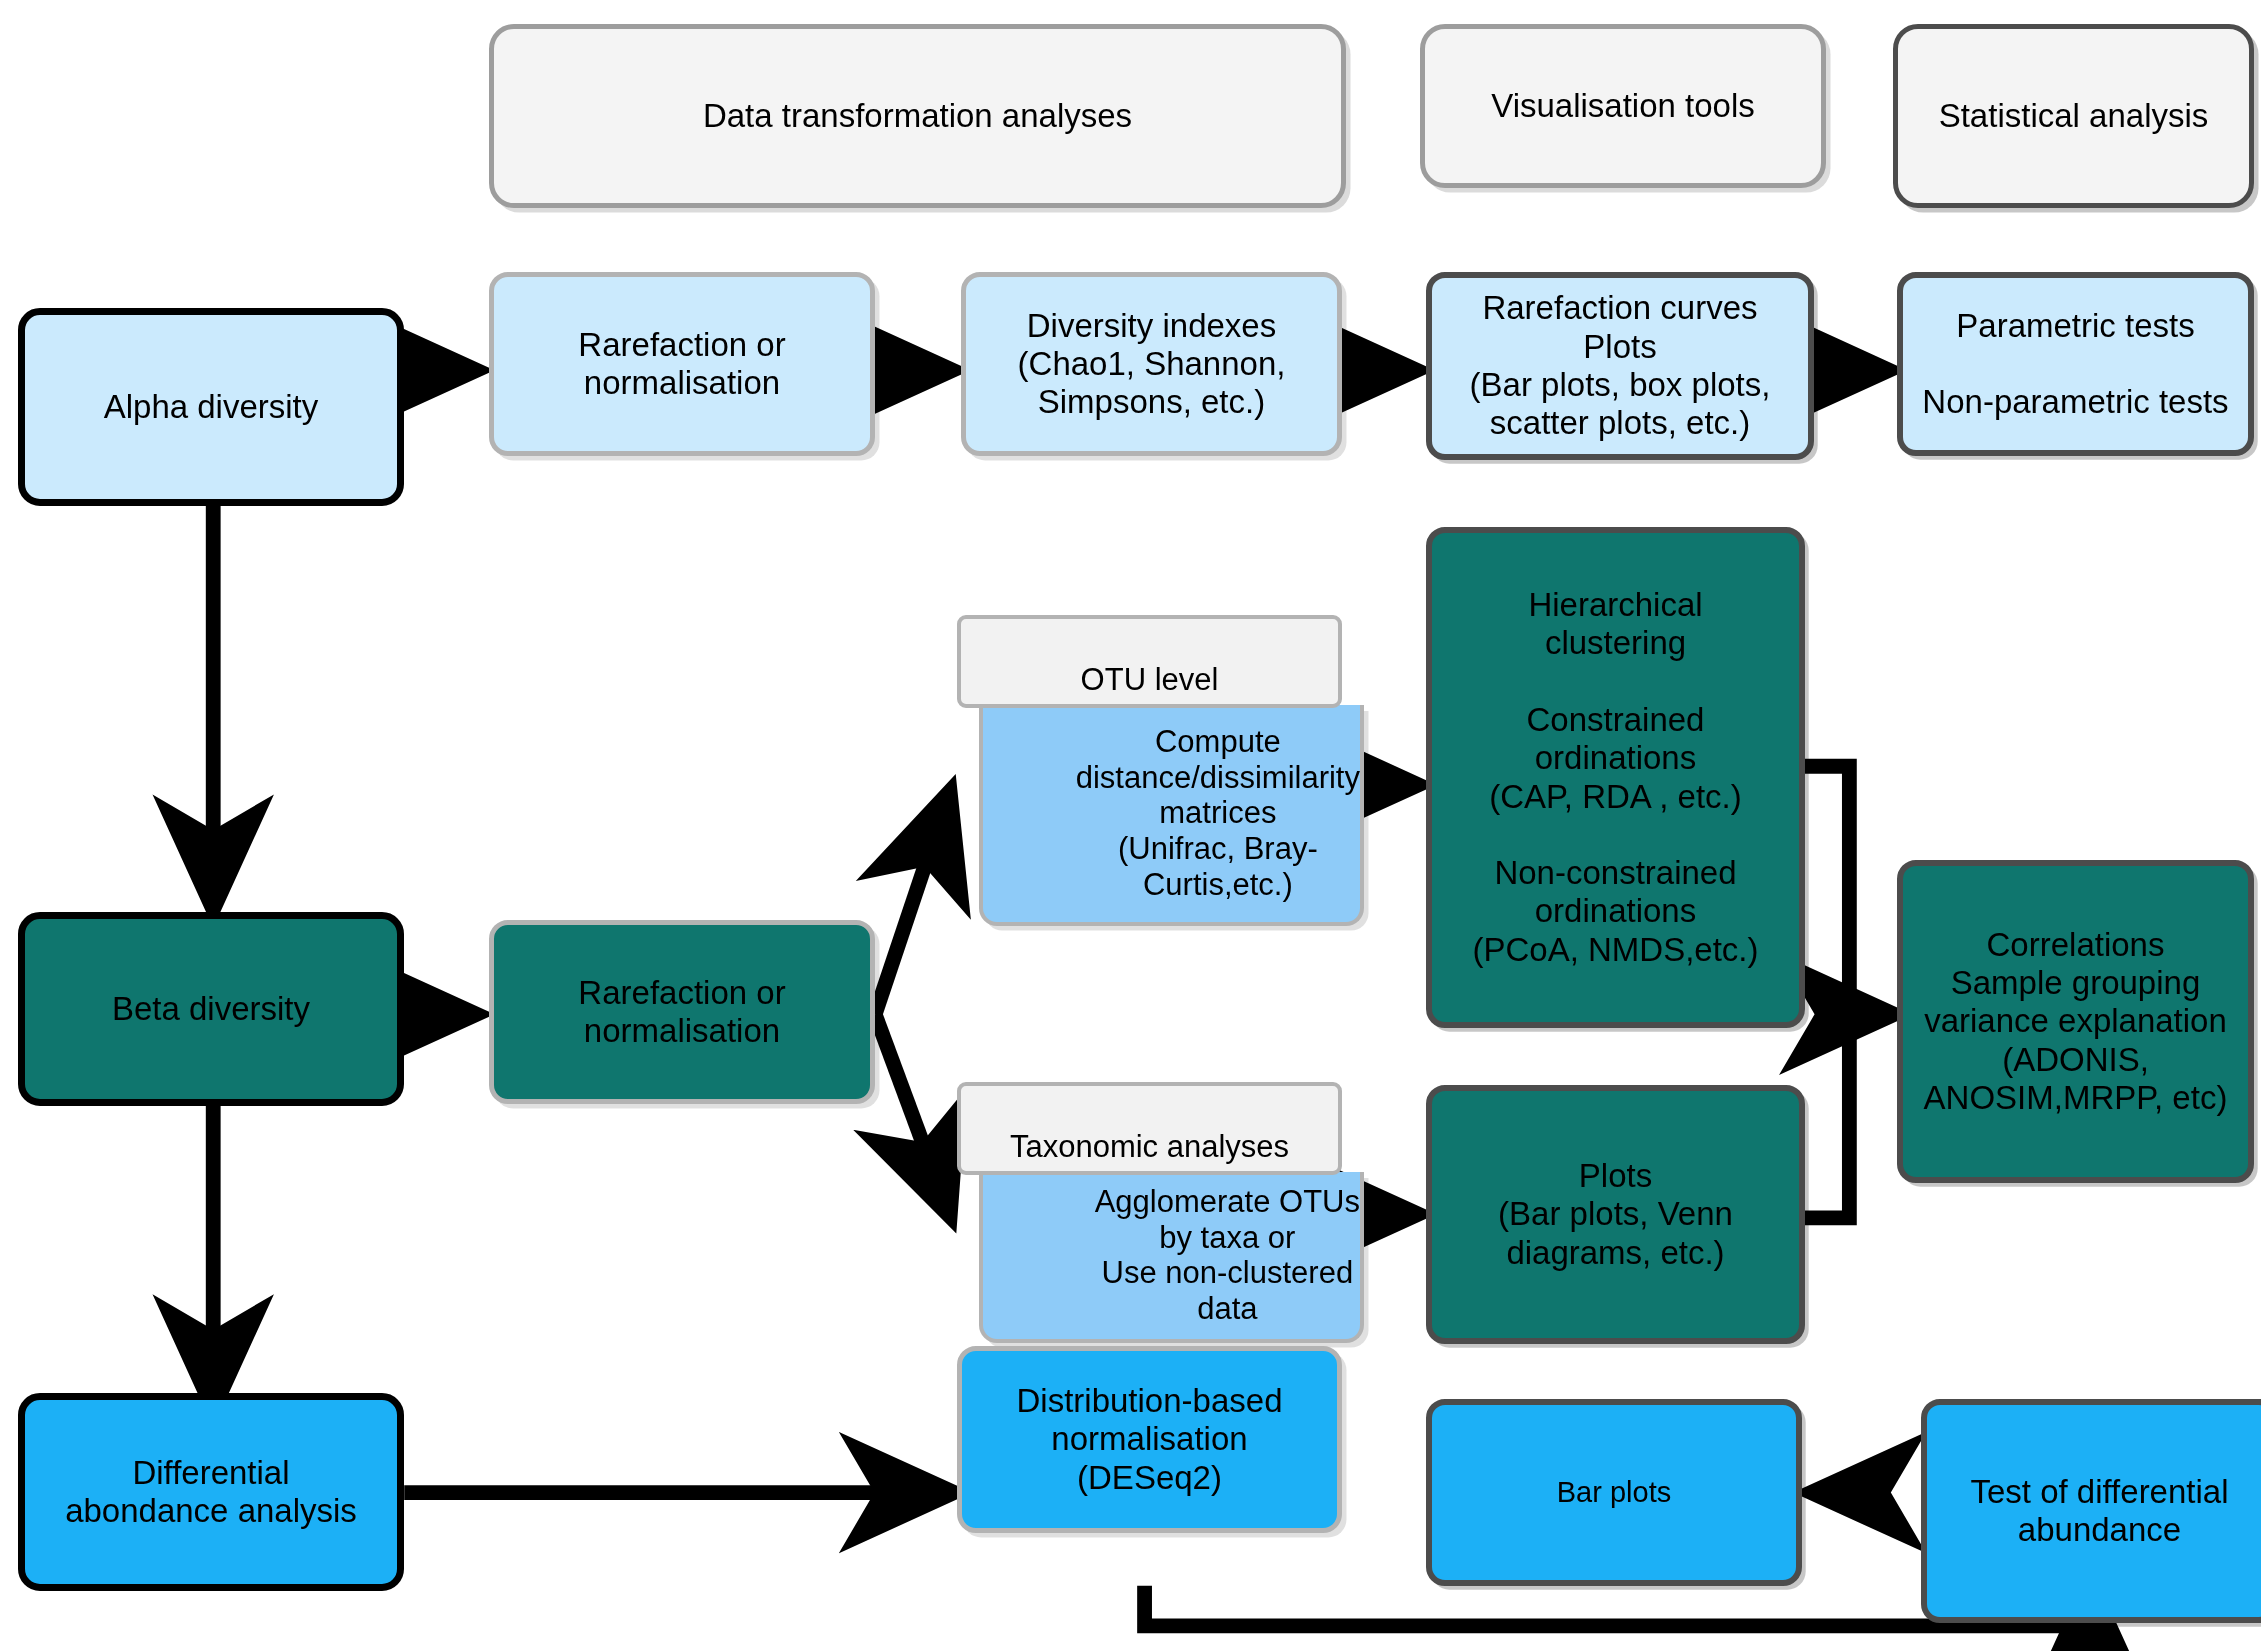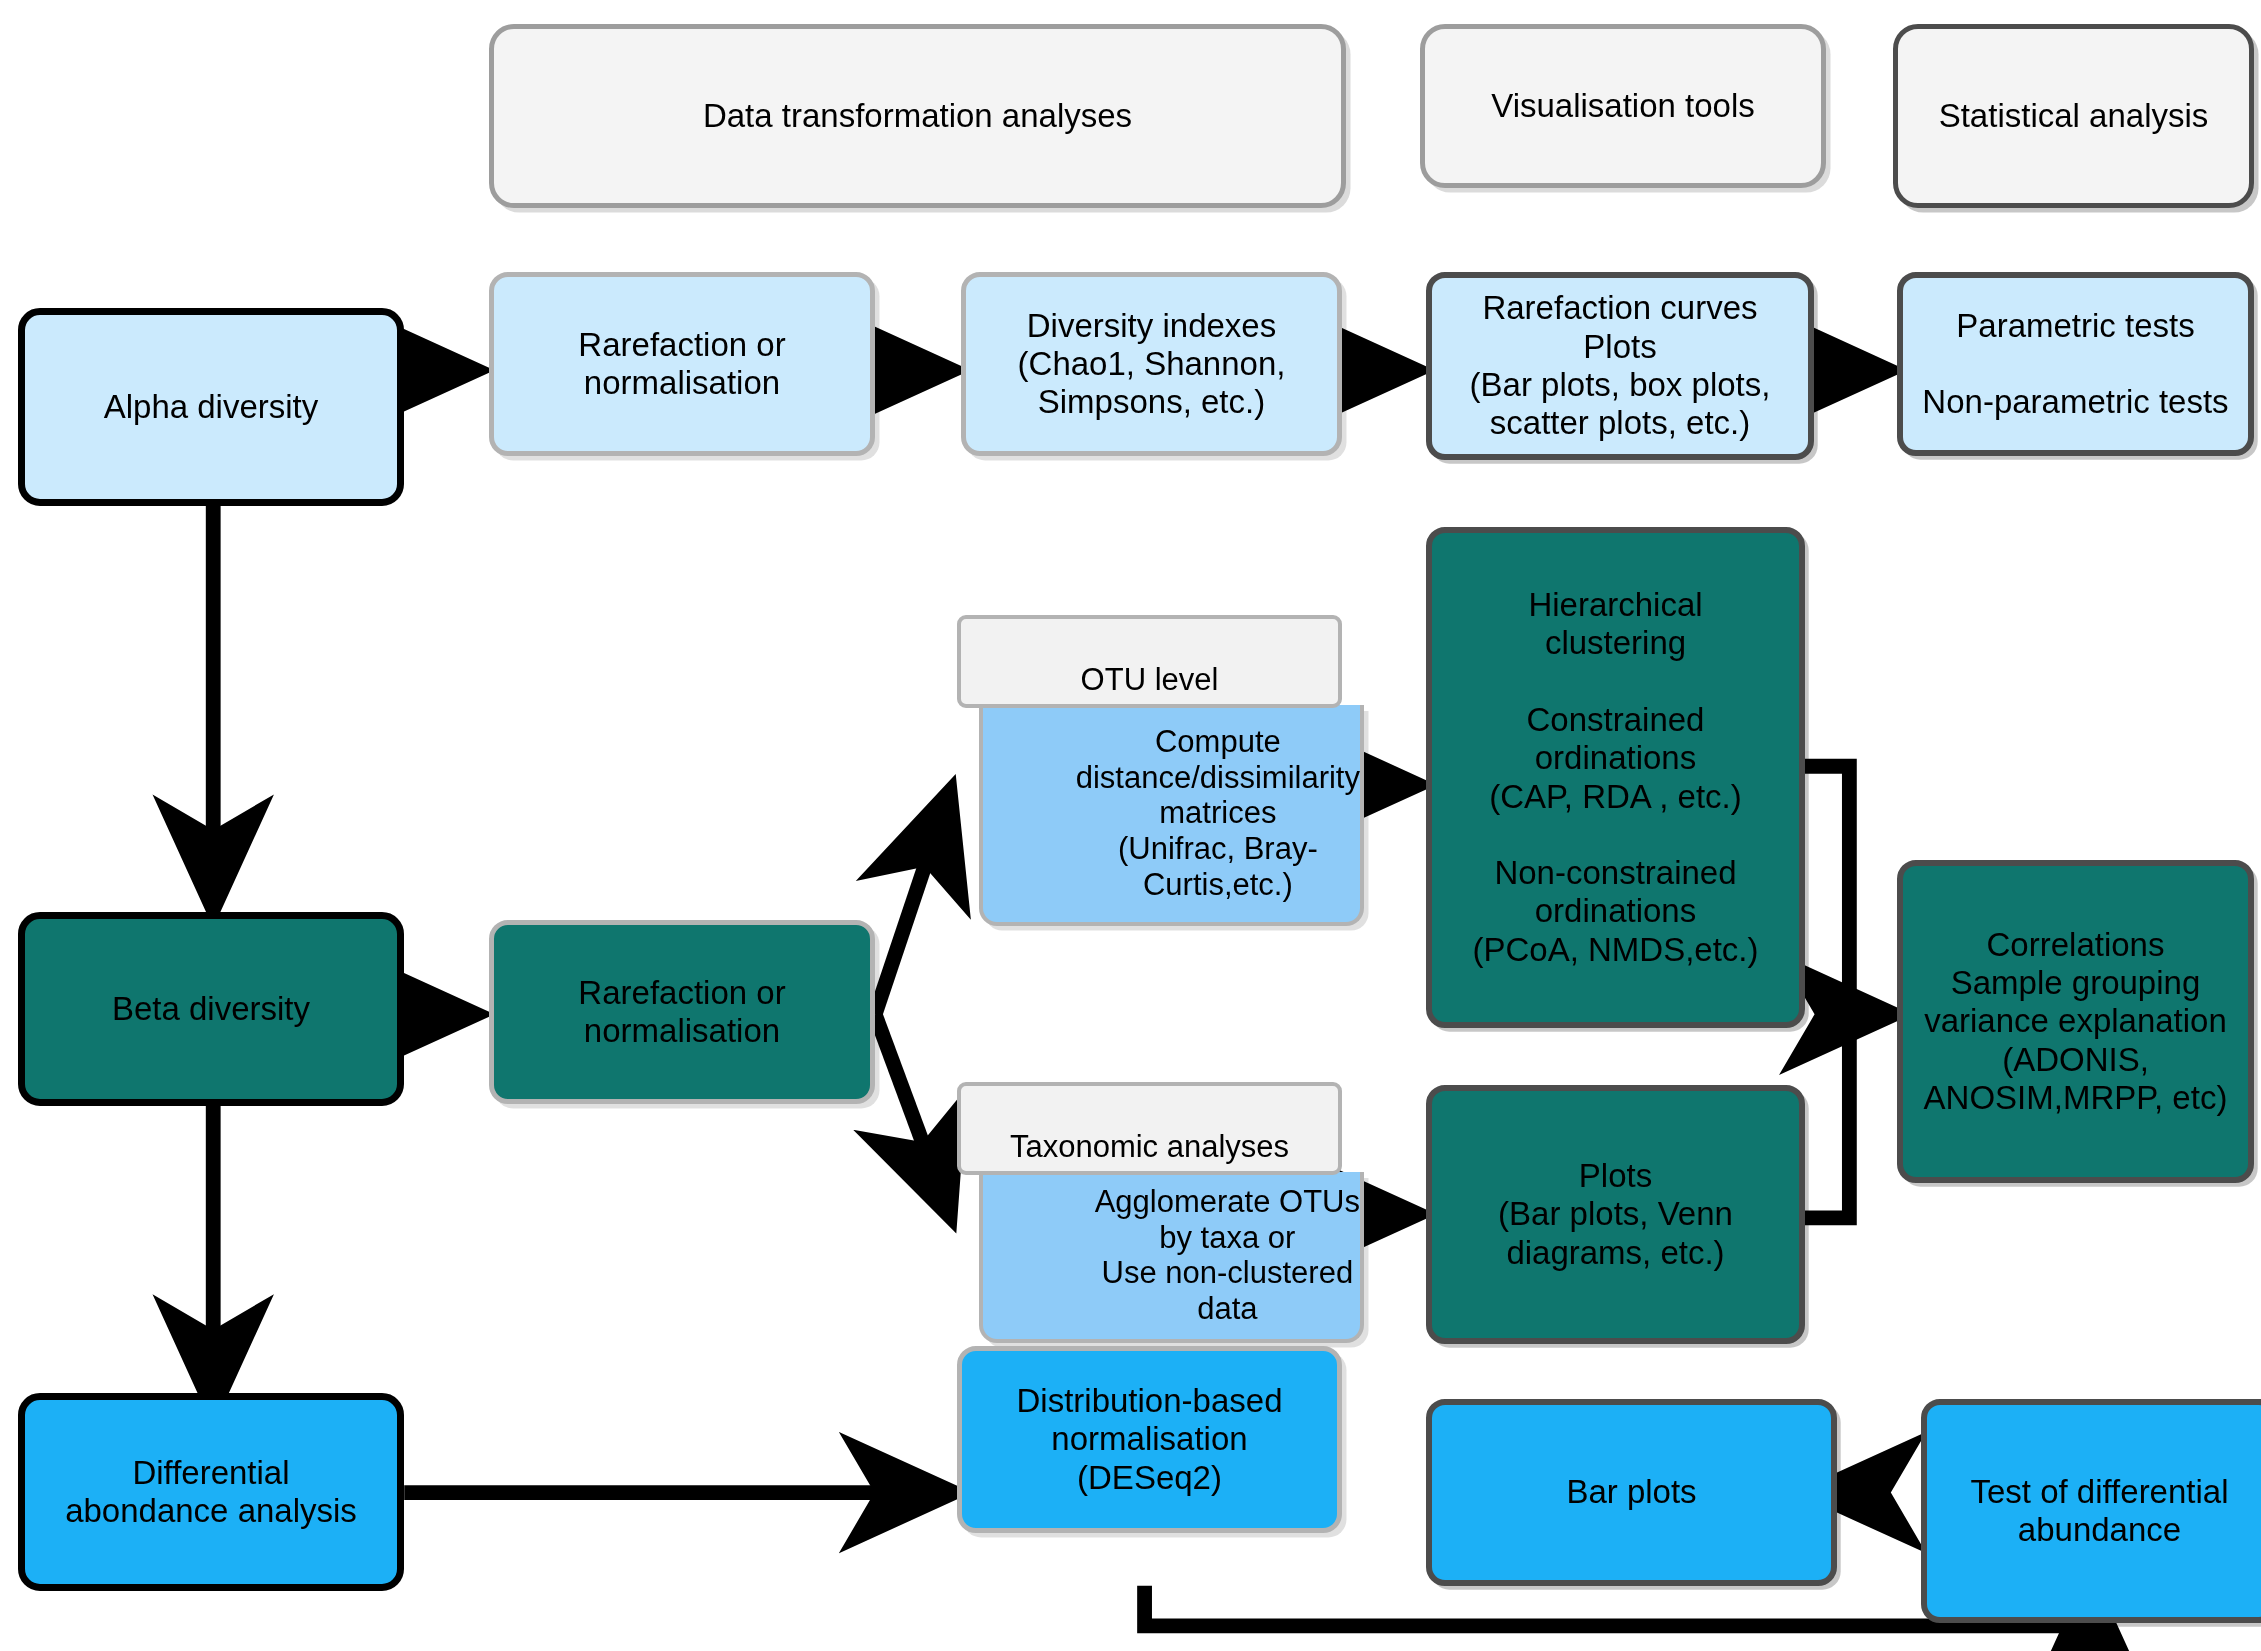--- a/index.html
+++ b/index.html
@@ -250,21 +250,21 @@
     <span>Differential
 abondance analysis</span>
   </div>
 
   <div class="node soft fill-h" style="left:957px; top:1346px; width:385px; height:187px; font-size:33px;">
     <span>Distribution-based
 normalisation
 (DESeq2)</span>
   </div>
 
-  <div class="node strong fill-h" style="left:1426px; top:1399px; width:411px; height:187px; font-size:33px;">
+  <div class="node strong fill-h" style="left:1426px; top:1399px; width:376px; height:187px; font-size:29px;">
     <span>Bar plots</span>
   </div>
 
   <div class="node strong fill-h" style="left:1897px; top:1399px; width:357px; height:224px; font-size:33px;margin-left:24px;">
     <span>Test of differential
 abundance</span>
   </div>
 
 </div>
 

